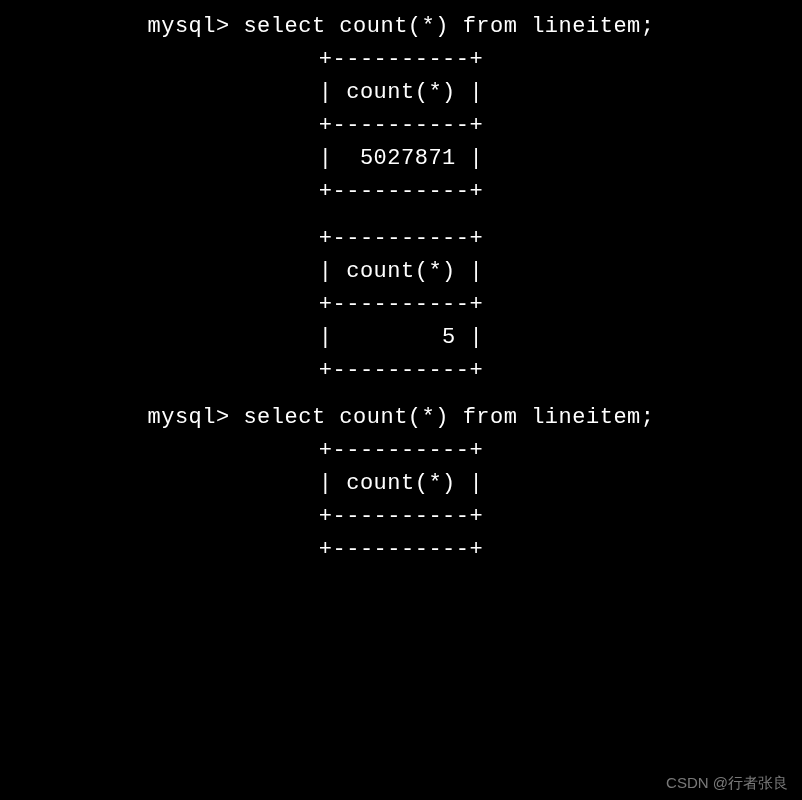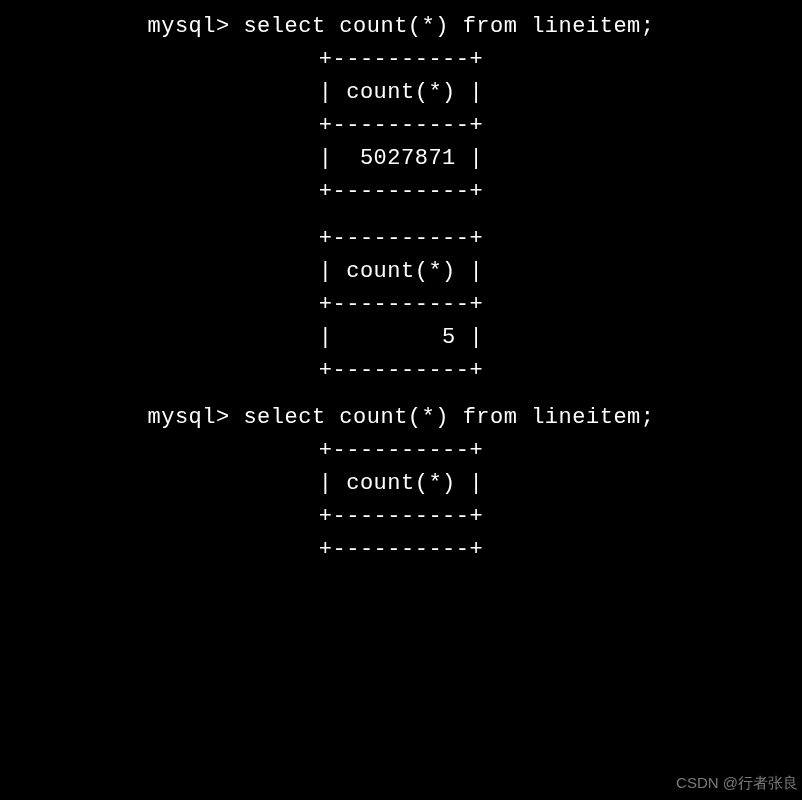--- a/index.html
+++ b/index.html
@@ -31,21 +31,21 @@
       margin-bottom: 14px;
     }
     
     .query-block:last-of-type {
       margin-bottom: 0;
     }
     
     .watermark {
       position: absolute;
       bottom: 6px;
-      right: 4px;
+      right: 14px;
       font-family: Arial, sans-serif;
       font-size: 15px;
       color: rgba(200, 200, 200, 0.6);
       letter-spacing: 0px;
     }
   </style>
 </head>
 <body>
 
 <div class="query-block">

